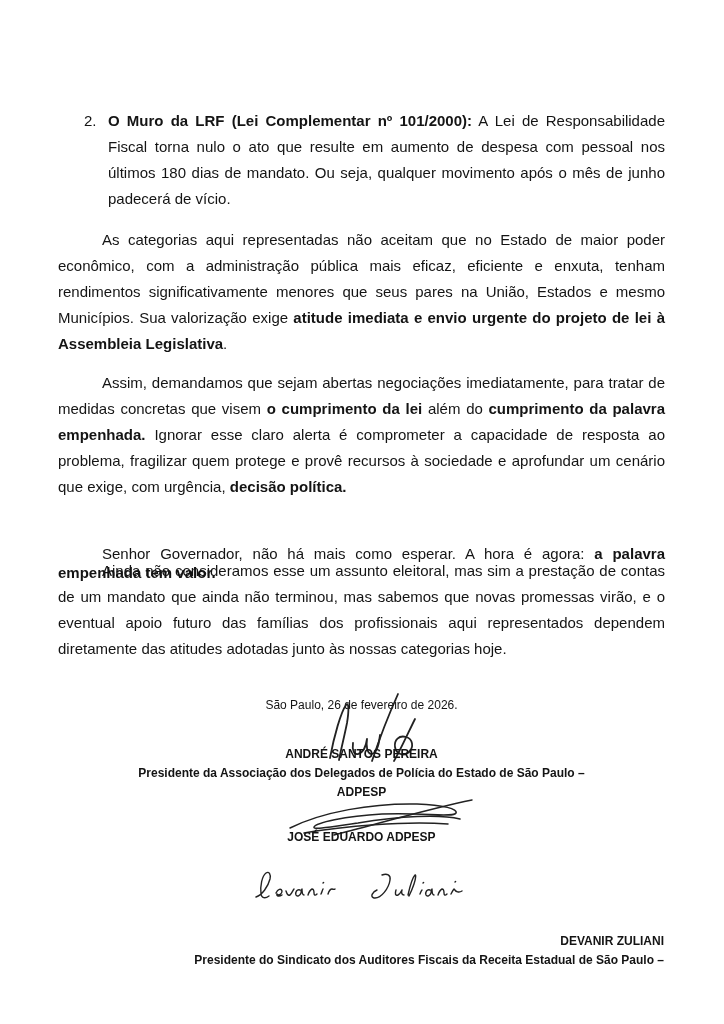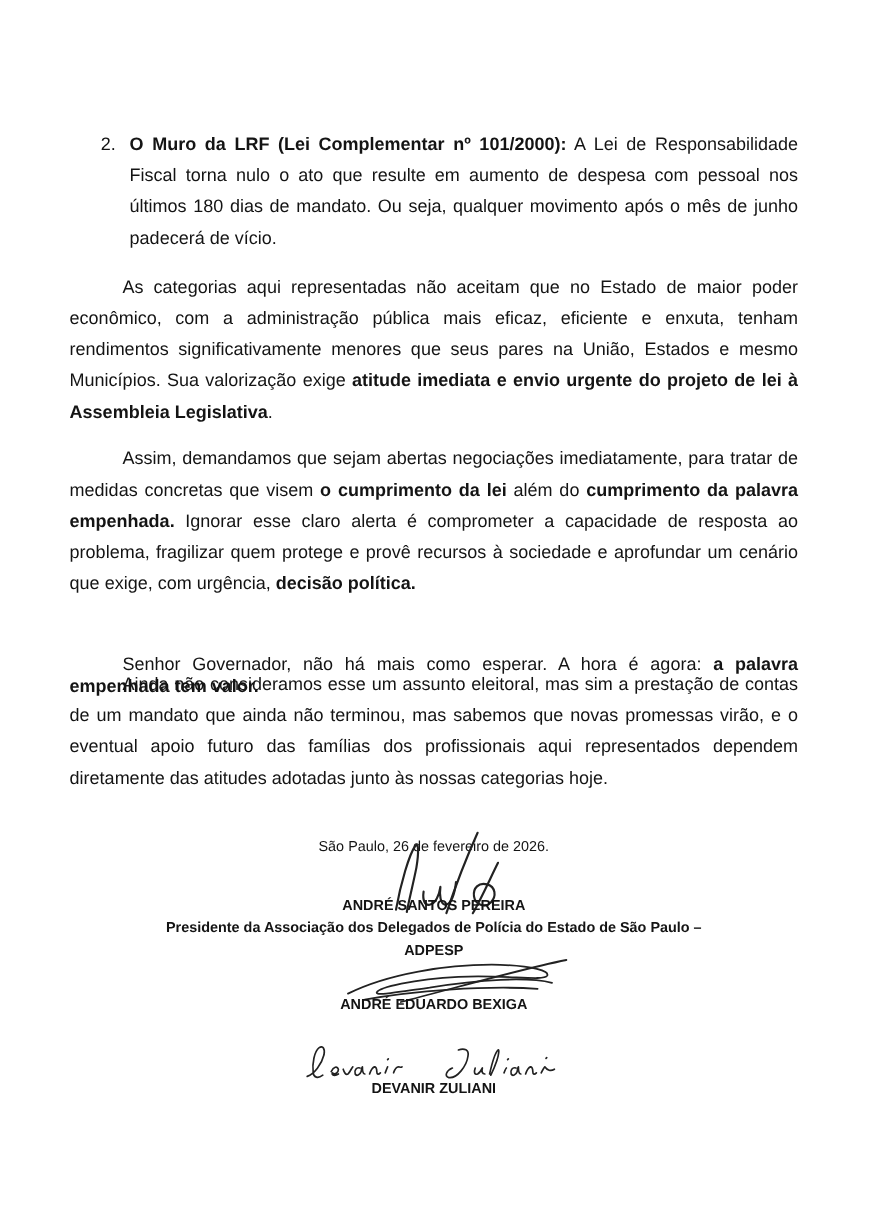--- a/index.html
+++ b/index.html
@@ -89,21 +89,21 @@
     <div>ADPESP</div>
   </div>
 
   <svg class="sig" style="top:797px;left:282px;" width="195" height="40" viewBox="0 0 195 40" aria-hidden="true">
     <path stroke-width="1.5" d="M8,31 C40,15 90,6 135,7 C162,8 176,12 174,16 C171,21 140,15 100,17 C62,19 34,26 32,30 C31,33 48,30 76,26 C118,19 158,17 178,22"></path>
     <path stroke-width="1.5" d="M22,36 C62,29 122,24 166,27"></path>
     <path stroke-width="1.5" d="M52,38 C95,27 150,11 190,3"></path>
   </svg>
 
   <div class="centered sig-block" style="top:827px;">
-    <div>ANDRÉ EDUARDO BEXIGA</div>
+    <div>JOSÉ EDUARDO ADPESP</div>
   </div>
 
   <svg class="sig" style="top:866px;left:248px;" width="240" height="42" viewBox="0 0 240 42" aria-hidden="true">
     <path stroke-width="1.4" d="M8,31 C14,29 20,21 22,13 C23,8 21,5 18,7 C14,10 12,20 13,28 C13.5,32 17,33 21,30"></path>
     <path stroke-width="1.4" d="M28,27 C30,23 33,22 34,25 C34,28 31,30 29,28 C28,30 31,31 34,29"></path>
     <path stroke-width="1.4" d="M38,25 C39,28 40,30 42,29 C44,27 45,24 46,23"></path>
     <path stroke-width="1.4" d="M52,24 C49,23 47,26 48,29 C49,31 52,30 53,27 C53,25 53,24 54,23 C54,26 54,29 56,29"></path>
     <path stroke-width="1.4" d="M60,29 C61,26 62,24 64,23 C66,23 66,25 66,27 C66,29 67,30 69,28"></path>
     <path stroke-width="1.4" d="M73,28 C74,26 74,25 75,23"></path>
     <path stroke-width="1.4" d="M75,17 l0.6,-0.6"></path>
@@ -112,17 +112,18 @@
     <path stroke-width="1.4" d="M148,24 C147,27 147,30 150,29 C152,28 153,26 154,24 C153,27 154,29 156,29"></path>
     <path stroke-width="1.4" d="M160,29 C162,20 165,11 167,9 C168,8 168,12 166,18 C164,24 162,28 161,30"></path>
     <path stroke-width="1.4" d="M172,28 C173,26 173,25 174,24"></path>
     <path stroke-width="1.4" d="M175,17 l0.6,-0.6"></path>
     <path stroke-width="1.4" d="M182,24 C179,23 177,26 178,29 C179,31 182,30 183,27 C183,25 183,24 184,23 C184,26 184,29 186,29"></path>
     <path stroke-width="1.4" d="M190,29 C191,26 192,24 194,23 C196,23 196,25 196,27 C196,29 197,30 199,28"></path>
     <path stroke-width="1.4" d="M203,28 C204,26 205,24 206,23 C208,26 211,27 214,25"></path>
     <path stroke-width="1.4" d="M207,16 l0.6,-0.6"></path>
   </svg>
 
-  <div class="centered sig-block" style="top:897px;">
+  <div class="centered sig-block" style="top:931px;text-align:right;">
     <div>DEVANIR ZULIANI</div>
+    <div>Presidente do Sindicato dos Auditores Fiscais da Receita Estadual de São Paulo –</div>
   </div>
 
 </div>
 
 </body></html>

